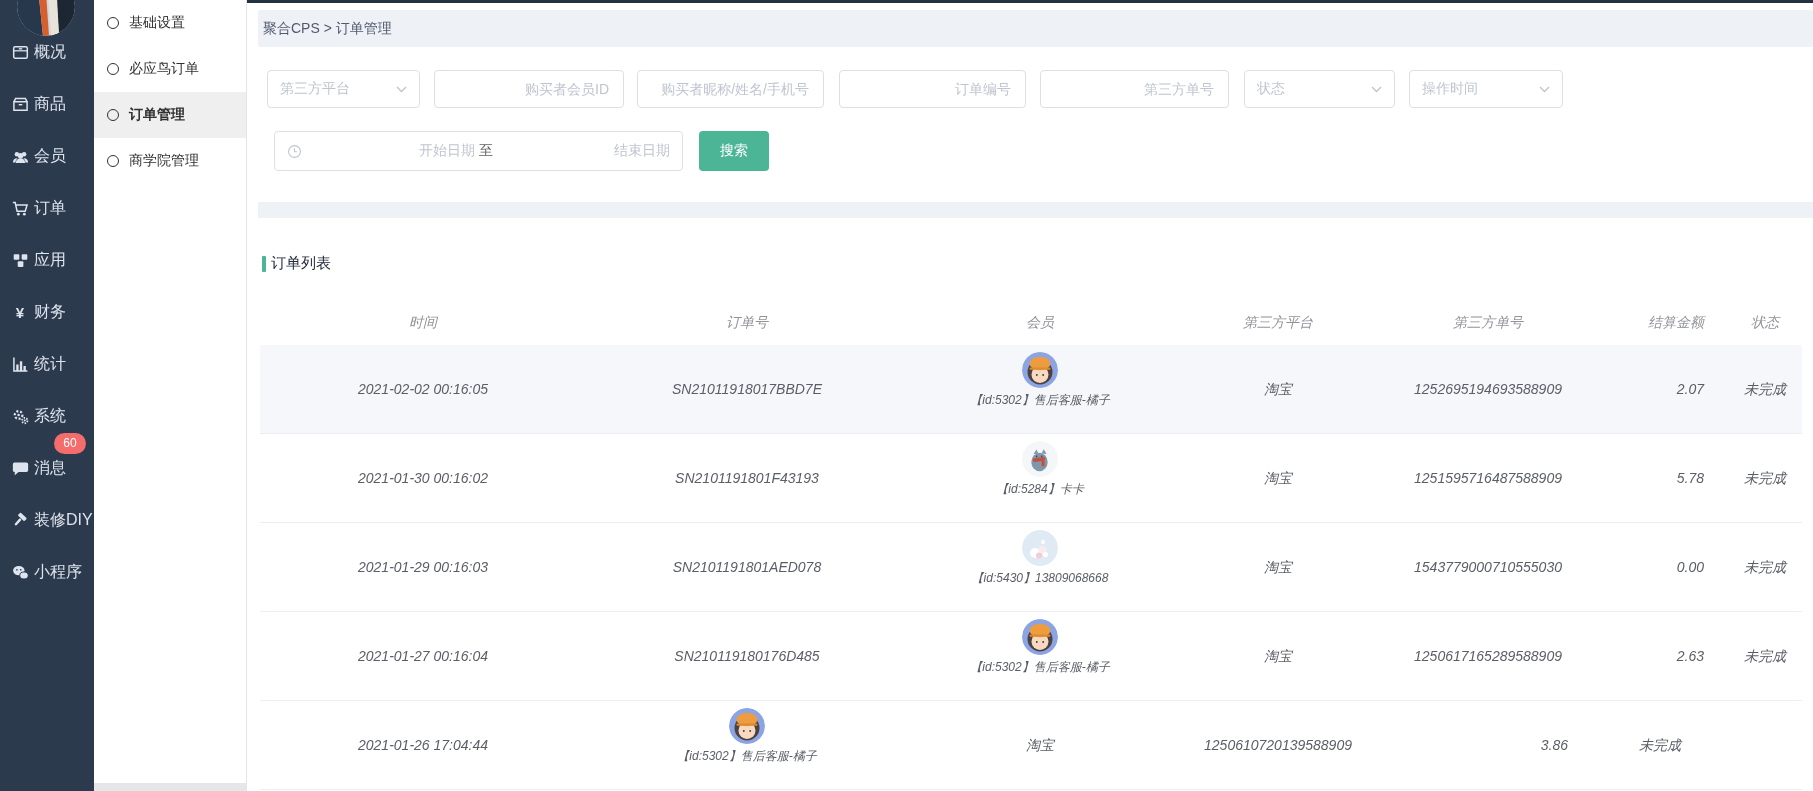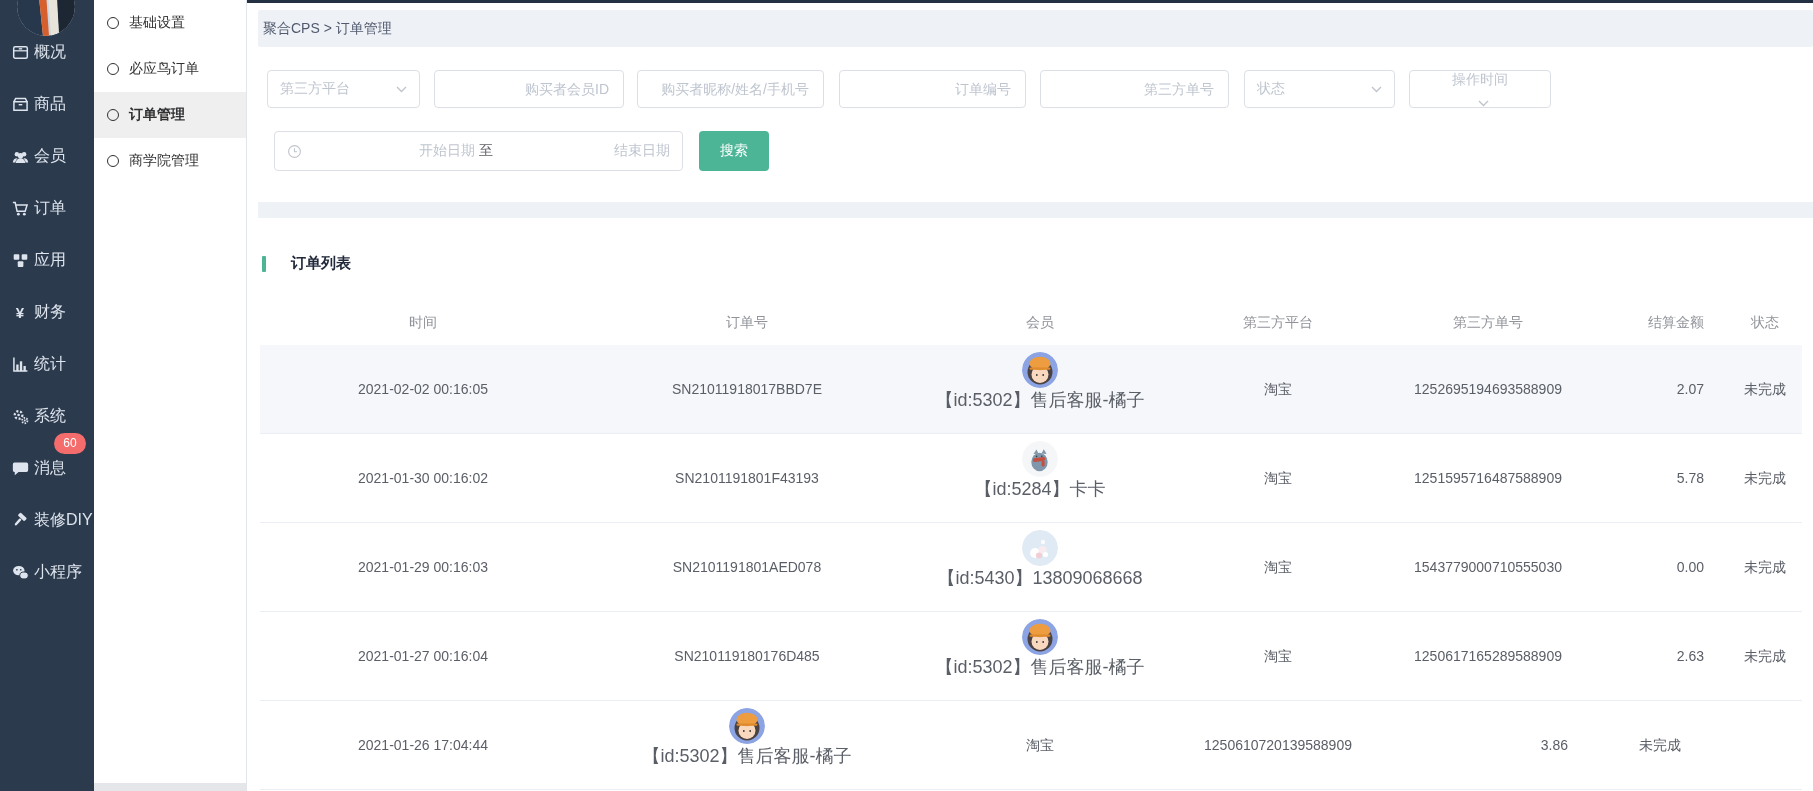--- a/index.html
+++ b/index.html
@@ -37,43 +37,43 @@
   .fbox input{border:none;outline:none;width:100%;font-size:14px;color:#5a5e66;background:transparent;
     font-family:"Liberation Sans","DejaVu Sans",sans-serif;text-align:right;}
   .fbox input::placeholder{color:#bfc5cf;opacity:1;}
   .chev{flex:none;margin-left:6px;}
   .b1{left:267px;width:153px;}
   .b2{left:434px;width:190px;}
   .b3{left:637px;width:187px;}
   .b4{left:839px;width:187px;}
   .b5{left:1040px;width:189px;}
   .b6{left:1244px;width:151px;}
-  .b7{left:1409px;width:142px;flex-direction:column;}
+  .b7{left:1409px;width:154px;}
   .datebox{position:absolute;left:274px;top:131px;width:409px;height:40px;border:1px solid #dcdfe6;border-radius:4px;
     background:#fff;box-sizing:border-box;display:flex;align-items:center;padding:0 12px;font-size:14px;}
   .datebox .dph{flex:1;text-align:right;color:#bfc5cf;}
   .datebox .sep{color:#606266;padding:0 4px;}
   .search-btn{position:absolute;left:699px;top:131px;width:70px;height:40px;background:#4bb596;color:#fff;
     border:none;border-radius:4px;font-size:14px;cursor:pointer;font-family:"Liberation Sans","DejaVu Sans",sans-serif;}
   
   .list-title{position:absolute;left:262px;top:254px;display:flex;align-items:center;}
   .title-marker{width:4px;height:16px;background:#4bb596;border-radius:1px;flex:none;}
-  .title-text{margin-left:25px;font-size:15px;font-weight:bold;color:#21293a;}
+  .title-text{margin-left:5px;font-size:15px;font-weight:normal;color:#21293a;}
   .otable{position:absolute;left:260px;top:300px;width:1542px;}
-  .thead,.trow{display:grid;grid-template-columns:326px 322px 264px 212px 208px 136px 74px;}
+  .thead,.trow{display:grid;grid-template-columns:326px 322px 264px 212px 208px 136px 74px;font-style:italic;}
   .thead{height:45px;line-height:45px;font-size:14px;color:#909399;}
   .thead .c,.trow .c{text-align:center;overflow:hidden;}
   .thead .c.amount,.trow .c.amount{text-align:right;padding-right:24px;box-sizing:border-box;}
   .trow{height:89px;box-sizing:border-box;border-bottom:1px solid #ebeef5;font-size:14px;color:#5a5e66;}
   .trow .c{line-height:88px;white-space:nowrap;}
   .trow.shaded{background:#f5f7fa;}
   .trow .member{display:flex;flex-direction:column;align-items:center;justify-content:flex-start;
     padding-top:7px;box-sizing:border-box;line-height:normal;}
   .avatar36{width:36px;height:36px;border-radius:50%;overflow:hidden;flex:none;}
-  .member-text{margin-top:4px;font-size:18px;color:#5a5e66;line-height:16px;}
+  .member-text{margin-top:4px;font-size:12px;color:#5a5e66;line-height:16px;}
 </style>
 </head>
 <body>
 
 <div class="top-strip"></div>
 
 <aside class="sidebar">
   <div class="user-avatar">
     <svg width="58" height="58" viewBox="0 0 58 58">
       <defs>

